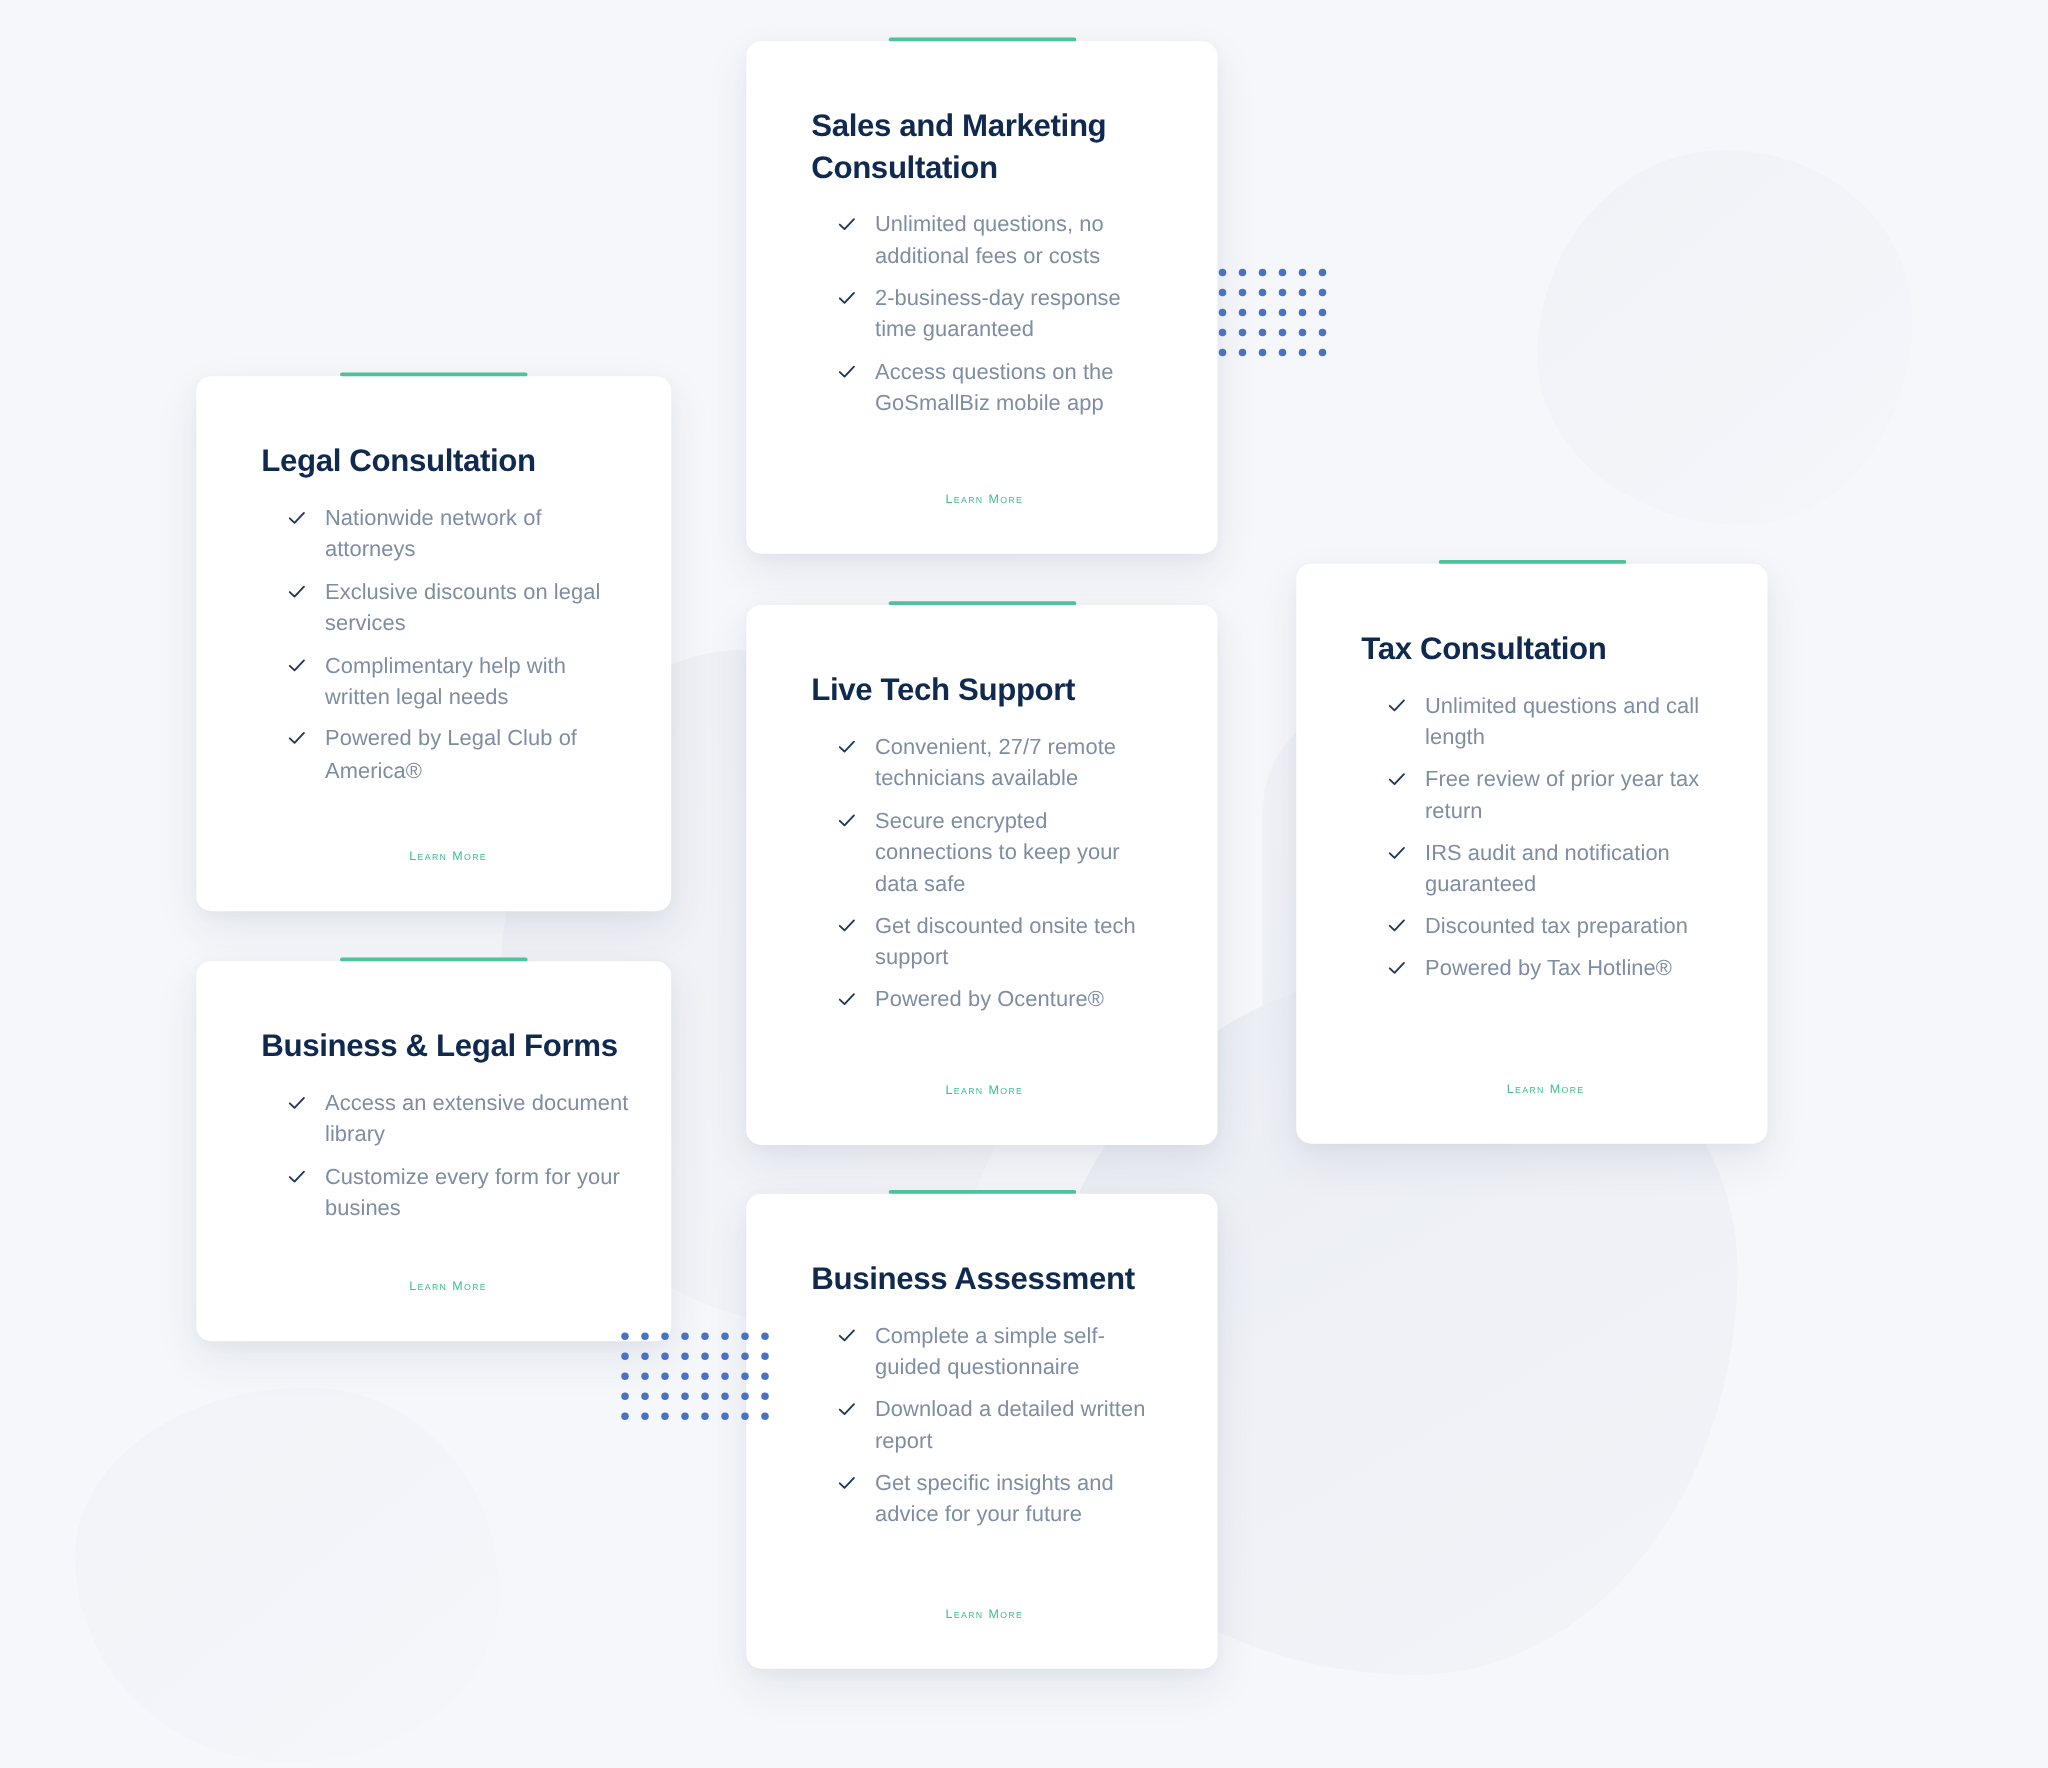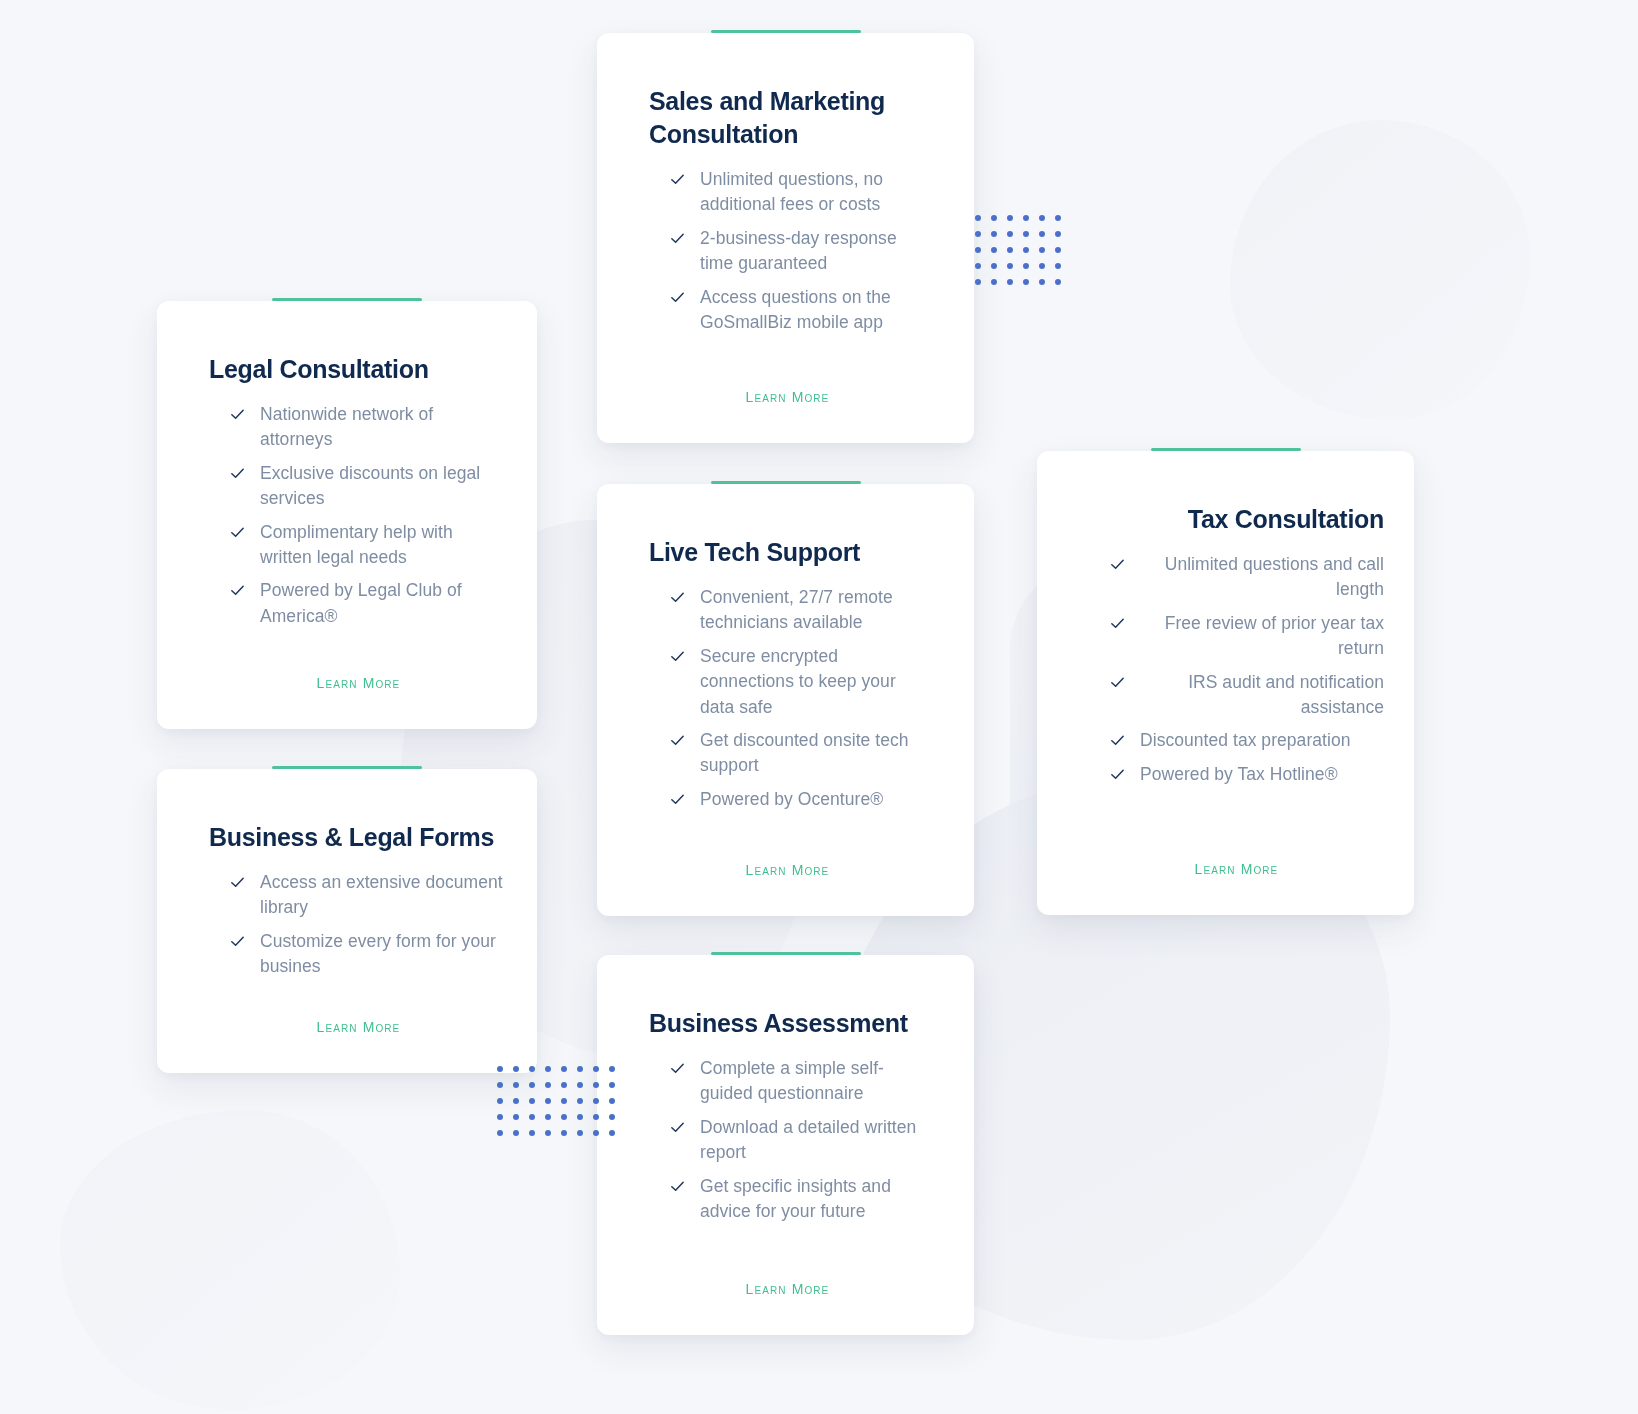--- a/index.html
+++ b/index.html
@@ -176,34 +176,34 @@
     font-size: 17.5px;
     line-height: 1.45;
     color: #7f8da3;
     letter-spacing: 0.05px;
   }
 
   .card-learn-more {
     align-self: center;
     margin-top: auto;
     padding-top: 32px;
-    font-size: 14px;
+    font-size: 10px;
     font-variant: small-caps;
     letter-spacing: 1.1px;
     color: #3fbf8f;
     text-decoration: none;
     cursor: pointer;
     white-space: nowrap;
   }
 
   
   #card-sales-marketing   { left: 597px;  top: 33px;   width: 377px; height: 410px; }
   #card-legal             { left: 157px;  top: 301px;  width: 380px; height: 428px; }
   #card-live-tech         { left: 597px;  top: 484px;  width: 377px; height: 432px; }
-  #card-tax               { left: 1037px; top: 451px;  width: 377px; height: 464px; text-align: right; }
+  #card-tax               { left: 1037px; top: 451px;  width: 377px; height: 464px; }
   #card-forms             { left: 157px;  top: 769px;  width: 380px; height: 304px; }
   #card-assessment        { left: 597px;  top: 955px;  width: 377px; height: 380px; }
 
   #card-forms .card-body,
   #card-legal .card-body { padding-left: 52px; padding-right: 29px; }
 
   #card-tax .card-body { padding-left: 52px; padding-right: 30px; }
 </style>
 </head>
 <body>
@@ -356,21 +356,21 @@
               </svg>
           </span>
           <span class="bullet-text">Free review of prior year tax return</span>
         </li>
         <li class="bullet">
           <span class="bullet-check">
             <svg viewBox="0 0 18 18" fill="none" stroke="currentColor" stroke-width="1.6" stroke-linecap="round" stroke-linejoin="round">
                 <path d="M3 9.2 L7 13 L15 4.6"></path>
               </svg>
           </span>
-          <span class="bullet-text">IRS audit and notification assistance</span>
+          <span class="bullet-text">IRS audit and notification guaranteed</span>
         </li>
         <li class="bullet">
           <span class="bullet-check">
             <svg viewBox="0 0 18 18" fill="none" stroke="currentColor" stroke-width="1.6" stroke-linecap="round" stroke-linejoin="round">
                 <path d="M3 9.2 L7 13 L15 4.6"></path>
               </svg>
           </span>
           <span class="bullet-text">Discounted tax preparation</span>
         </li>
         <li class="bullet">

